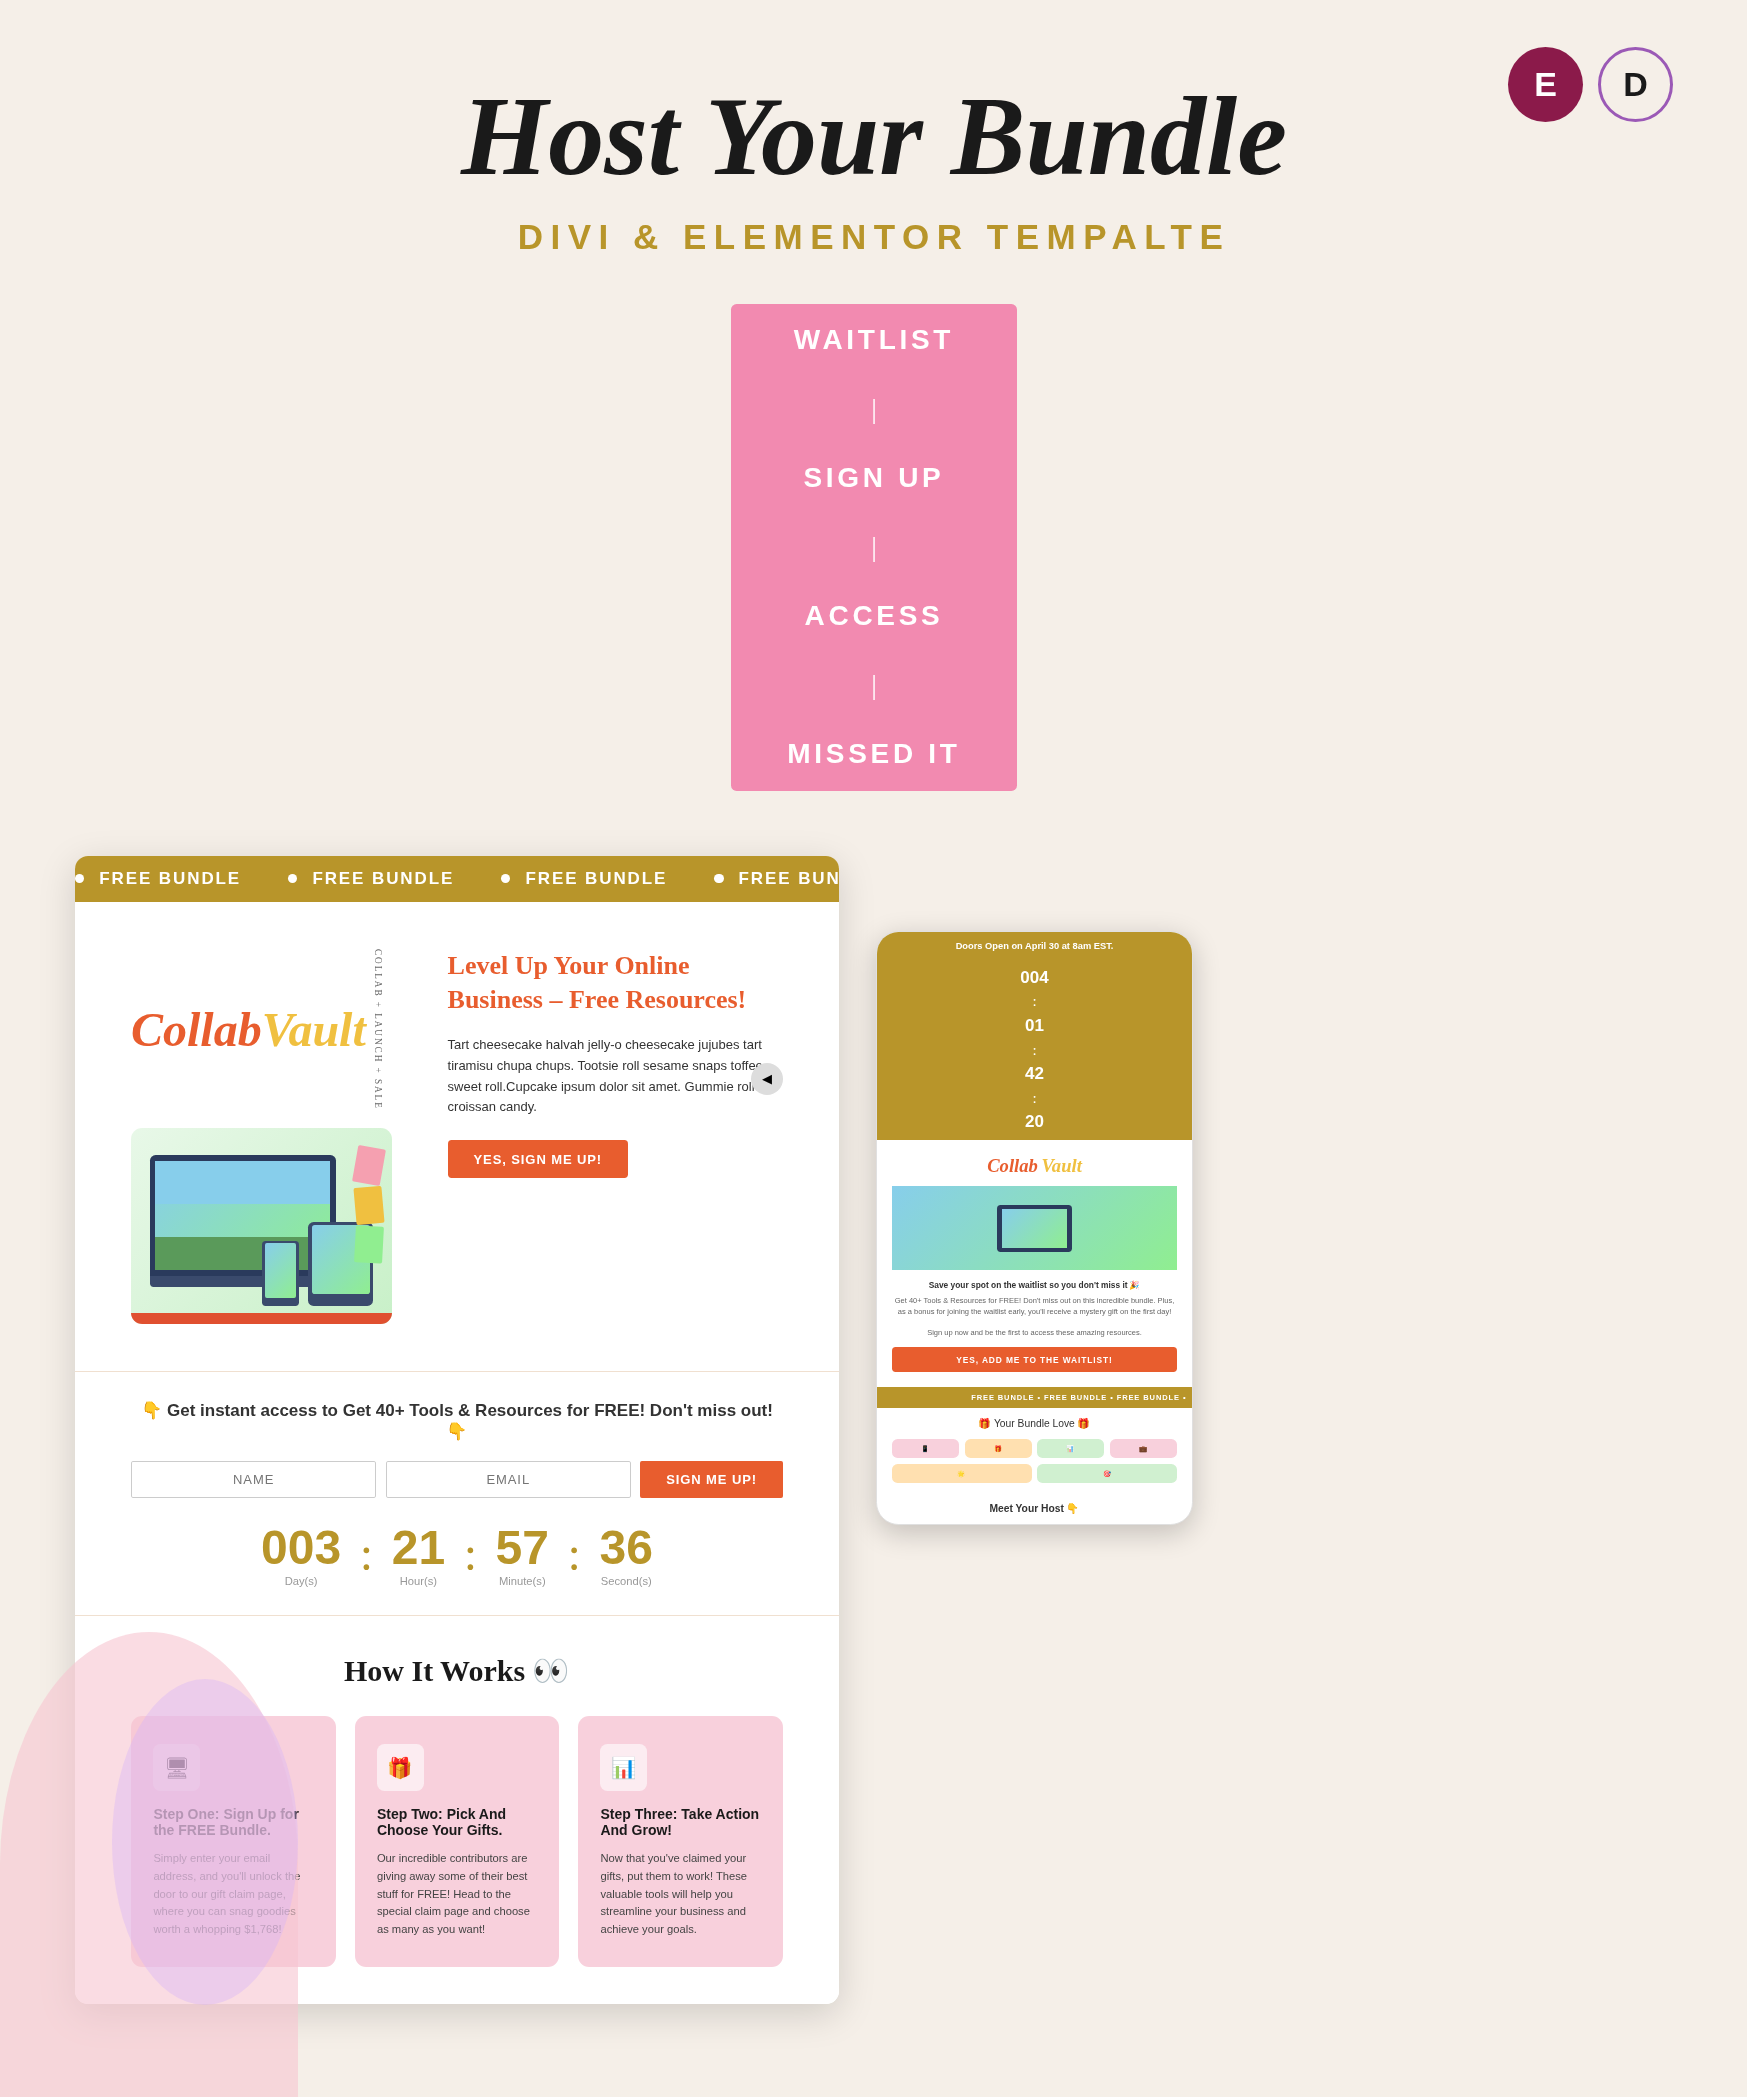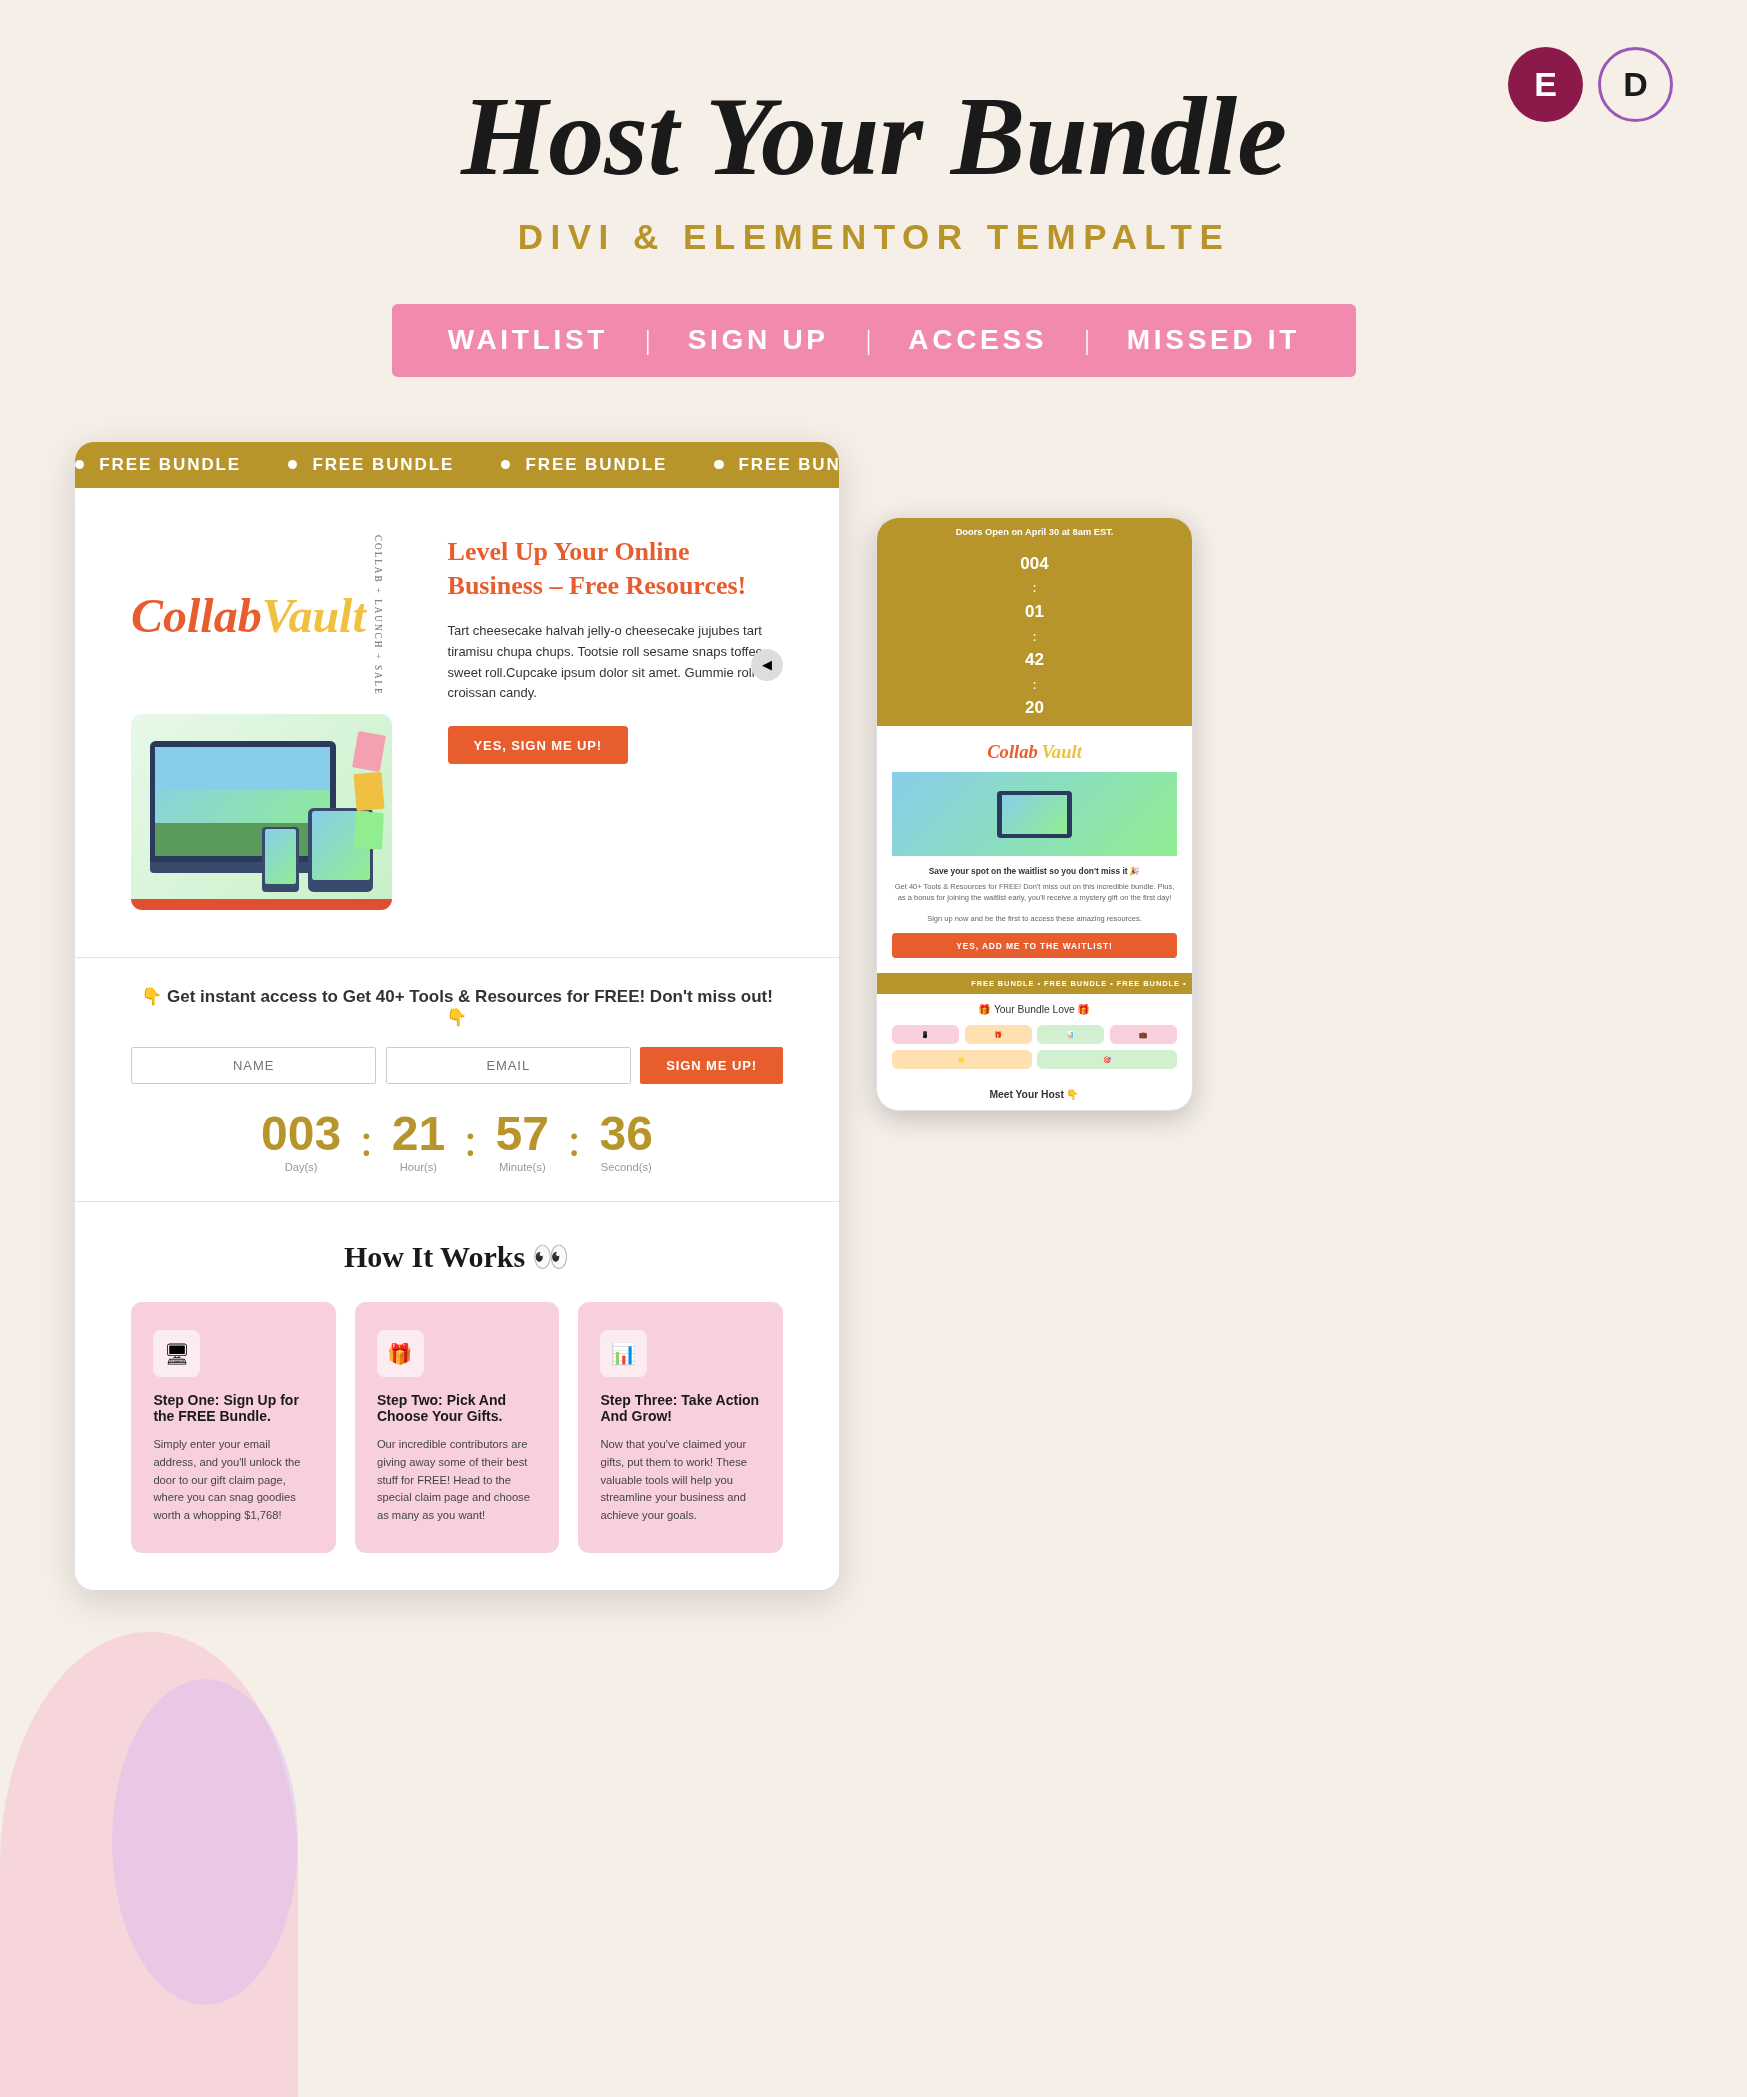--- a/index.html
+++ b/index.html
@@ -100,20 +100,21 @@
       gap: 0;
       margin-top: 47px;
     }
     .nav-tab-bar {
       background: #f28ab0;
       display: flex;
       align-items: center;
       padding: 20.5px 56px;
       border-radius: 5.6px;
       gap: 37px;
+      flex-direction: column;
     }
     .nav-tab {
       color: white;
       font-size: 28px;
       font-weight: 700;
       letter-spacing: 3.7px;
       font-family: Arial, sans-serif;
       cursor: pointer;
     }
     .nav-separator {
@@ -128,21 +129,21 @@
       padding: 0 75px;
       display: flex;
       gap: 37px;
       align-items: flex-start;
     }
 
     
     .website-mockup {
       flex: 1;
       background: white;
-      border-radius: 19px;
+      border-radius: 13px;
       overflow: hidden;
       box-shadow: 0 9.3px 37px rgba(0,0,0,0.15);
       max-width: 764px;
     }
 
     
     .ticker-bar {
       background: #b8952a;
       padding: 13px 0;
       display: flex;

